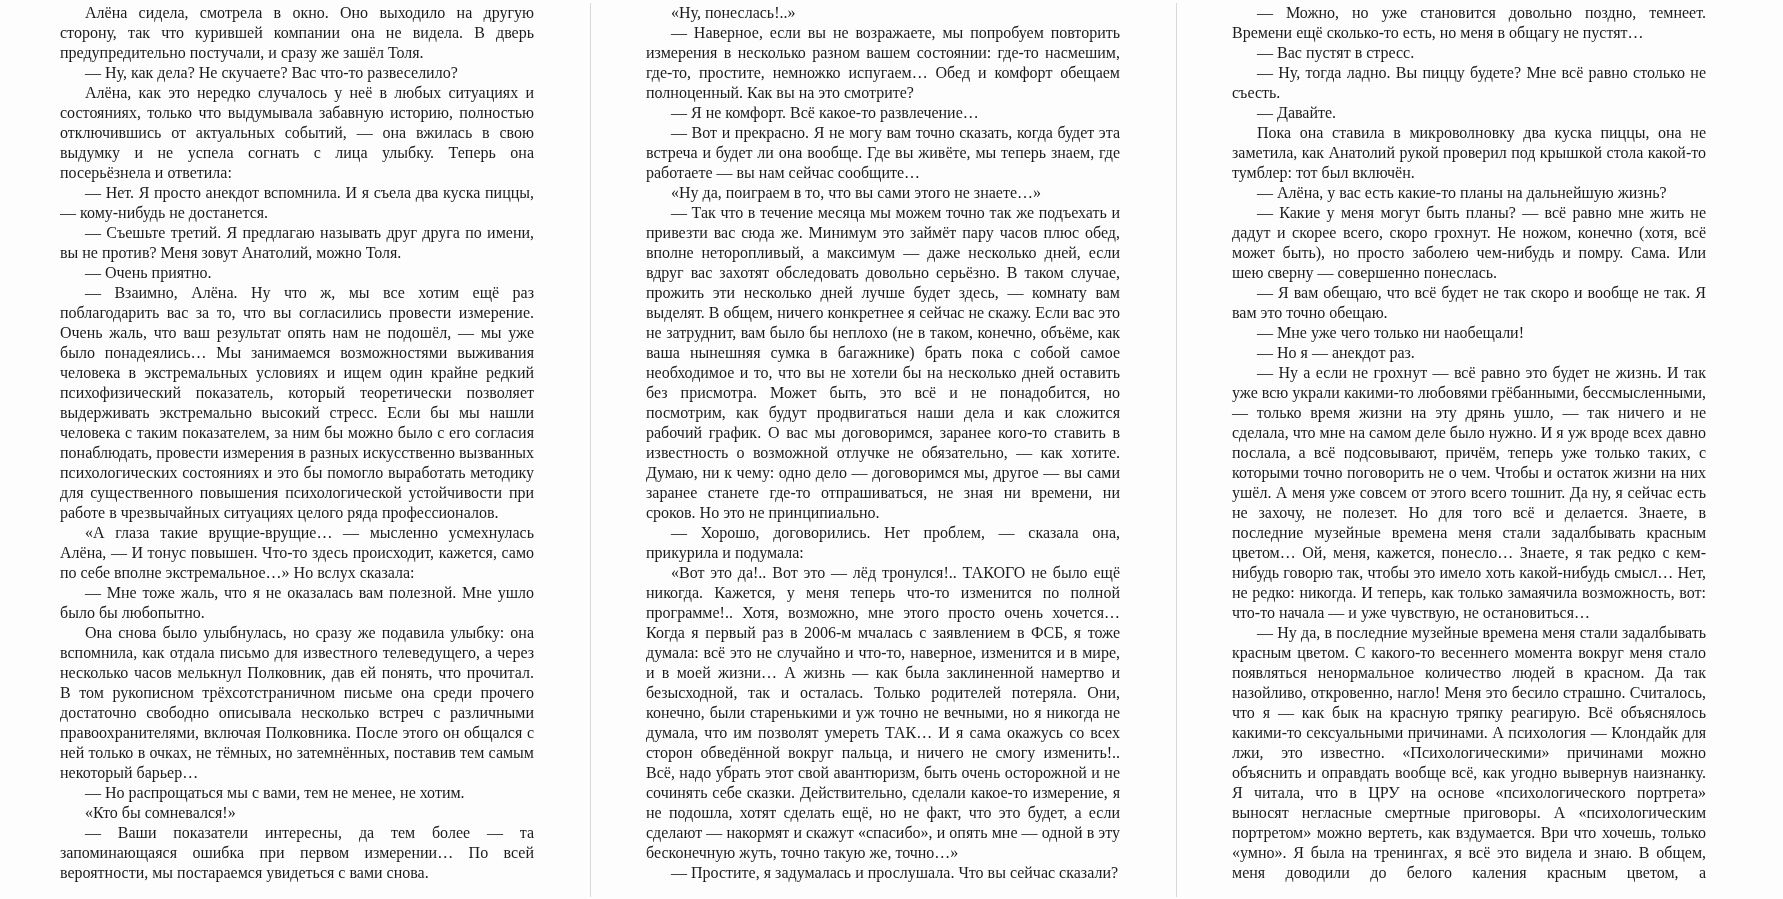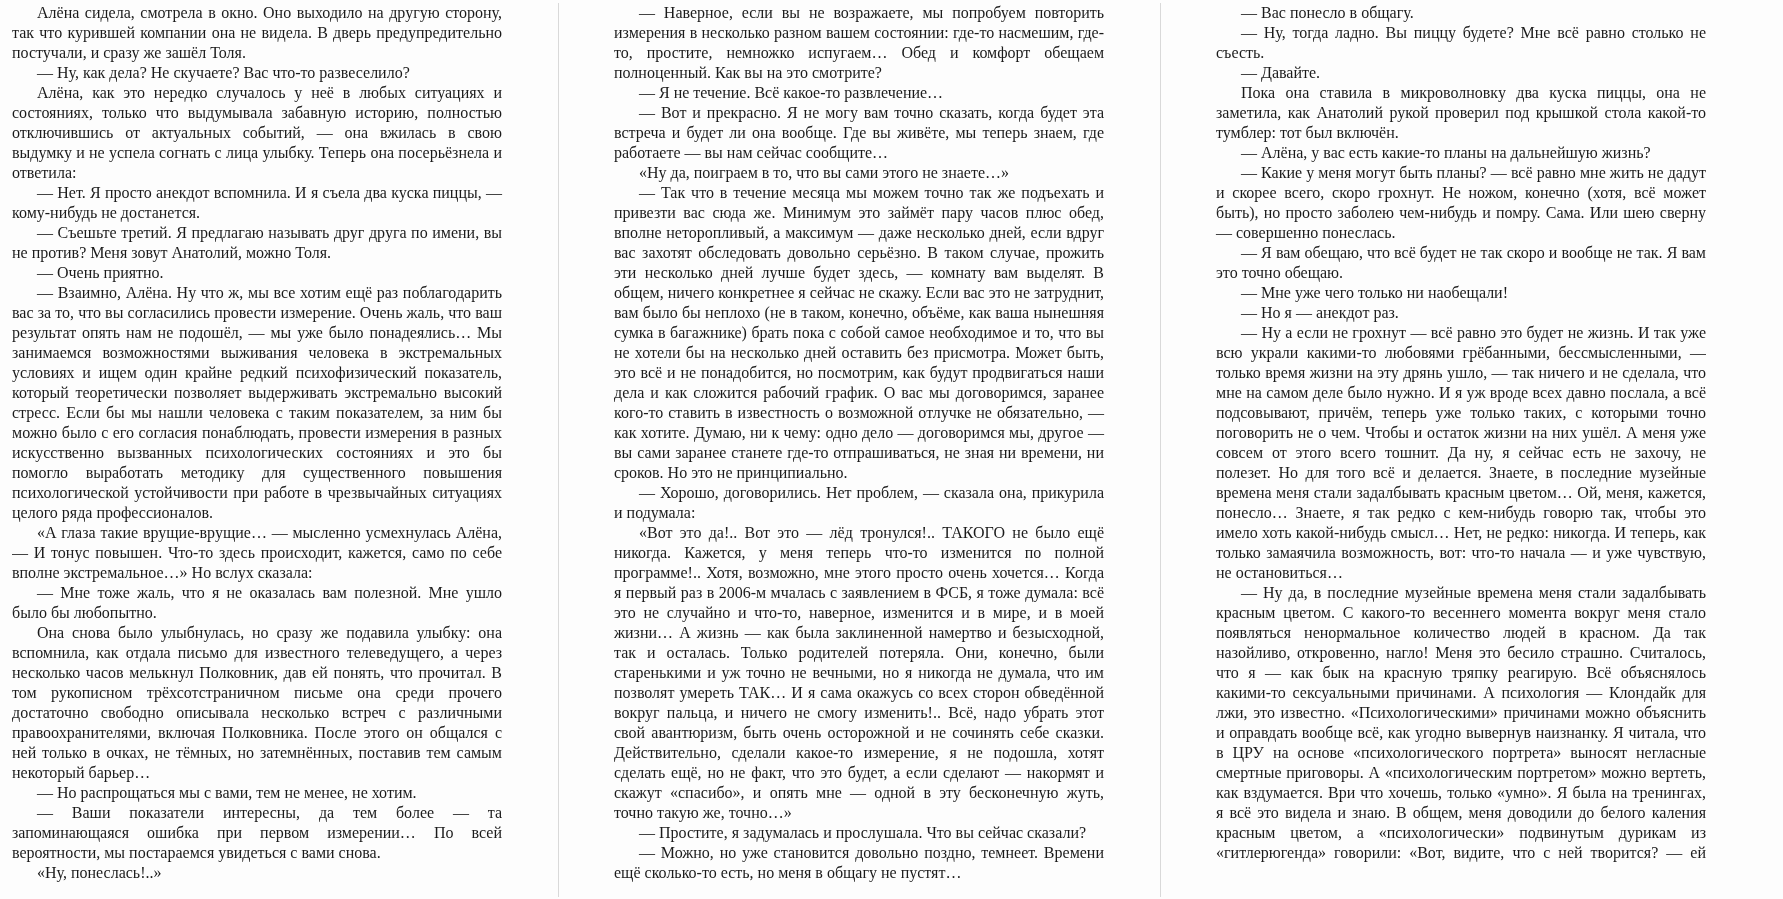--- a/index.html
+++ b/index.html
@@ -35,44 +35,45 @@
   .para {
     margin: 0;
     padding: 0;
     text-indent: 25px;
   }
 </style>
 </head>
 <body style="background: rgb(253, 253, 253);">
 
 <div class="page">
-  <div class="cols" style="color: rgb(27, 27, 27); column-rule-color: rgb(217, 217, 217);">
+  <div class="cols" style="color: rgb(27, 27, 27); column-rule-color: rgb(217, 217, 217); margin-left: 48px;">
       <p class="para">Алёна сидела, смотрела в окно. Оно выходило на другую сторону, так что курившей компании она не видела. В дверь предупредительно постучали, и сразу же зашёл Толя.</p>
       <p class="para">— Ну, как дела? Не скучаете? Вас что-то развеселило?</p>
       <p class="para">Алёна, как это нередко случалось у неё в любых ситуациях и состояниях, только что выдумывала забавную историю, полностью отключившись от актуальных событий, — она вжилась в свою выдумку и не успела согнать с лица улыбку. Теперь она посерьёзнела и ответила:</p>
       <p class="para">— Нет. Я просто анекдот вспомнила. И я съела два куска пиццы, — кому-нибудь не достанется.</p>
       <p class="para">— Съешьте третий. Я предлагаю называть друг друга по имени, вы не против? Меня зовут Анатолий, можно Толя.</p>
       <p class="para">— Очень приятно.</p>
       <p class="para">— Взаимно, Алёна. Ну что ж, мы все хотим ещё раз поблагодарить вас за то, что вы согласились провести измерение. Очень жаль, что ваш результат опять нам не подошёл, — мы уже было понадеялись… Мы занимаемся возможностями выживания человека в экстремальных условиях и ищем один крайне редкий психофизический показатель, который теоретически позволяет выдерживать экстремально высокий стресс. Если бы мы нашли человека с таким показателем, за ним бы можно было с его согласия понаблюдать, провести измерения в разных искусственно вызванных психологических состояниях и это бы помогло выработать методику для существенного повышения психологической устойчивости при работе в чрезвычайных ситуациях целого ряда профессионалов.</p>
       <p class="para">«А глаза такие врущие-врущие… — мысленно усмехнулась Алёна, — И тонус повышен. Что-то здесь происходит, кажется, само по себе вполне экстремальное…» Но вслух сказала:</p>
       <p class="para">— Мне тоже жаль, что я не оказалась вам полезной. Мне ушло было бы любопытно.</p>
       <p class="para">Она снова было улыбнулась, но сразу же подавила улыбку: она вспомнила, как отдала письмо для известного телеведущего, а через несколько часов мелькнул Полковник, дав ей понять, что прочитал. В том рукописном трёхсотстраничном письме она среди прочего достаточно свободно описывала несколько встреч с различными правоохранителями, включая Полковника. После этого он общался с ней только в очках, не тёмных, но затемнённых, поставив тем самым некоторый барьер…</p>
       <p class="para">— Но распрощаться мы с вами, тем не менее, не хотим.</p>
+      <p class="para">«Кто бы сомневался!»</p>
       <p class="para">— Ваши показатели интересны, да тем более — та запоминающаяся ошибка при первом измерении… По всей вероятности, мы постараемся увидеться с вами снова.</p>
       <p class="para">«Ну, понеслась!..»</p>
       <p class="para">— Наверное, если вы не возражаете, мы попробуем повторить измерения в несколько разном вашем состоянии: где-то насмешим, где-то, простите, немножко испугаем… Обед и комфорт обещаем полноценный. Как вы на это смотрите?</p>
-      <p class="para">— Я не течение. Всё какое-то развлечение…</p>
+      <p class="para">— Я не комфорт. Всё какое-то развлечение…</p>
       <p class="para">— Вот и прекрасно. Я не могу вам точно сказать, когда будет эта встреча и будет ли она вообще. Где вы живёте, мы теперь знаем, где работаете — вы нам сейчас сообщите…</p>
       <p class="para">«Ну да, поиграем в то, что вы сами этого не знаете…»</p>
       <p class="para">— Так что в течение месяца мы можем точно так же подъехать и привезти вас сюда же. Минимум это займёт пару часов плюс обед, вполне неторопливый, а максимум — даже несколько дней, если вдруг вас захотят обследовать довольно серьёзно. В таком случае, прожить эти несколько дней лучше будет здесь, — комнату вам выделят. В общем, ничего конкретнее я сейчас не скажу. Если вас это не затруднит, вам было бы неплохо (не в таком, конечно, объёме, как ваша нынешняя сумка в багажнике) брать пока с собой самое необходимое и то, что вы не хотели бы на несколько дней оставить без присмотра. Может быть, это всё и не понадобится, но посмотрим, как будут продвигаться наши дела и как сложится рабочий график. О вас мы договоримся, заранее кого-то ставить в известность о возможной отлучке не обязательно, — как хотите. Думаю, ни к чему: одно дело — договоримся мы, другое — вы сами заранее станете где-то отпрашиваться, не зная ни времени, ни сроков. Но это не принципиально.</p>
       <p class="para">— Хорошо, договорились. Нет проблем, — сказала она, прикурила и подумала:</p>
       <p class="para">«Вот это да!.. Вот это — лёд тронулся!.. ТАКОГО не было ещё никогда. Кажется, у меня теперь что-то изменится по полной программе!.. Хотя, возможно, мне этого просто очень хочется… Когда я первый раз в 2006-м мчалась с заявлением в ФСБ, я тоже думала: всё это не случайно и что-то, наверное, изменится и в мире, и в моей жизни… А жизнь — как была заклиненной намертво и безысходной, так и осталась. Только родителей потеряла. Они, конечно, были старенькими и уж точно не вечными, но я никогда не думала, что им позволят умереть ТАК… И я сама окажусь со всех сторон обведённой вокруг пальца, и ничего не смогу изменить!.. Всё, надо убрать этот свой авантюризм, быть очень осторожной и не сочинять себе сказки. Действительно, сделали какое-то измерение, я не подошла, хотят сделать ещё, но не факт, что это будет, а если сделают — накормят и скажут «спасибо», и опять мне — одной в эту бесконечную жуть, точно такую же, точно…»</p>
       <p class="para">— Простите, я задумалась и прослушала. Что вы сейчас сказали?</p>
       <p class="para">— Можно, но уже становится довольно поздно, темнеет. Времени ещё сколько-то есть, но меня в общагу не пустят…</p>
-      <p class="para">— Вас понесло в общагу.</p>
+      <p class="para">— Вас пустят в стресс.</p>
       <p class="para">— Ну, тогда ладно. Вы пиццу будете? Мне всё равно столько не съесть.</p>
       <p class="para">— Давайте.</p>
       <p class="para">Пока она ставила в микроволновку два куска пиццы, она не заметила, как Анатолий рукой проверил под крышкой стола какой-то тумблер: тот был включён.</p>
       <p class="para">— Алёна, у вас есть какие-то планы на дальнейшую жизнь?</p>
       <p class="para">— Какие у меня могут быть планы? — всё равно мне жить не дадут и скорее всего, скоро грохнут. Не ножом, конечно (хотя, всё может быть), но просто заболею чем-нибудь и помру. Сама. Или шею сверну — совершенно понеслась.</p>
       <p class="para">— Я вам обещаю, что всё будет не так скоро и вообще не так. Я вам это точно обещаю.</p>
       <p class="para">— Мне уже чего только ни наобещали!</p>
       <p class="para">— Но я — анекдот раз.</p>
       <p class="para">— Ну а если не грохнут — всё равно это будет не жизнь. И так уже всю украли какими-то любовями грёбанными, бессмысленными, — только время жизни на эту дрянь ушло, — так ничего и не сделала, что мне на самом деле было нужно. И я уж вроде всех давно послала, а всё подсовывают, причём, теперь уже только таких, с которыми точно поговорить не о чем. Чтобы и остаток жизни на них ушёл. А меня уже совсем от этого всего тошнит. Да ну, я сейчас есть не захочу, не полезет. Но для того всё и делается. Знаете, в последние музейные времена меня стали задалбывать красным цветом… Ой, меня, кажется, понесло… Знаете, я так редко с кем-нибудь говорю так, чтобы это имело хоть какой-нибудь смысл… Нет, не редко: никогда. И теперь, как только замаячила возможность, вот: что-то начала — и уже чувствую, не остановиться…</p>
       <p class="para">— Ну да, в последние музейные времена меня стали задалбывать красным цветом. С какого-то весеннего момента вокруг меня стало появляться ненормальное количество людей в красном. Да так назойливо, откровенно, нагло! Меня это бесило страшно. Считалось, что я — как бык на красную тряпку реагирую. Всё объяснялось какими-то сексуальными причинами. А психология — Клондайк для лжи, это известно. «Психологическими» причинами можно объяснить и оправдать вообще всё, как угодно вывернув наизнанку. Я читала, что в ЦРУ на основе «психологического портрета» выносят негласные смертные приговоры. А «психологическим портретом» можно вертеть, как вздумается. Ври что хочешь, только «умно». Я была на тренингах, я всё это видела и знаю. В общем, меня доводили до белого каления красным цветом, а «психологически» подвинутым дурикам из «гитлерюгенда» говорили: «Вот, видите, что с ней творится? — ей секса не хватает». Они наблюдали: «Да-а-а… Действи-и-ительно…» И длилось это до конца первого лета второй Москвы.</p>

